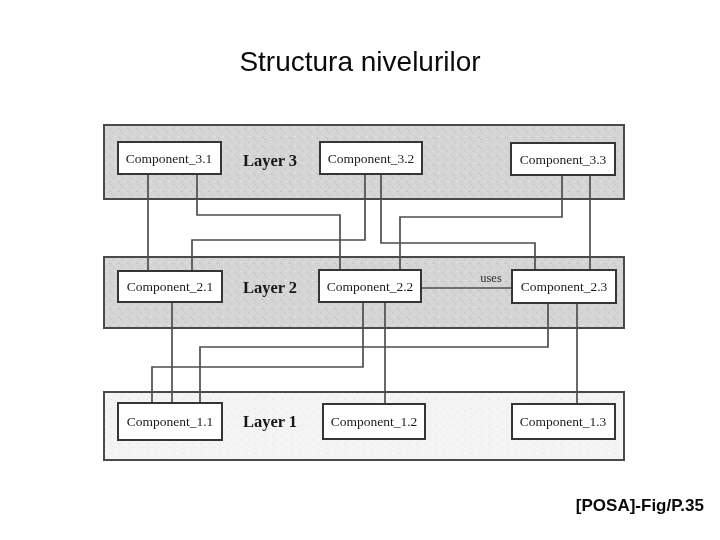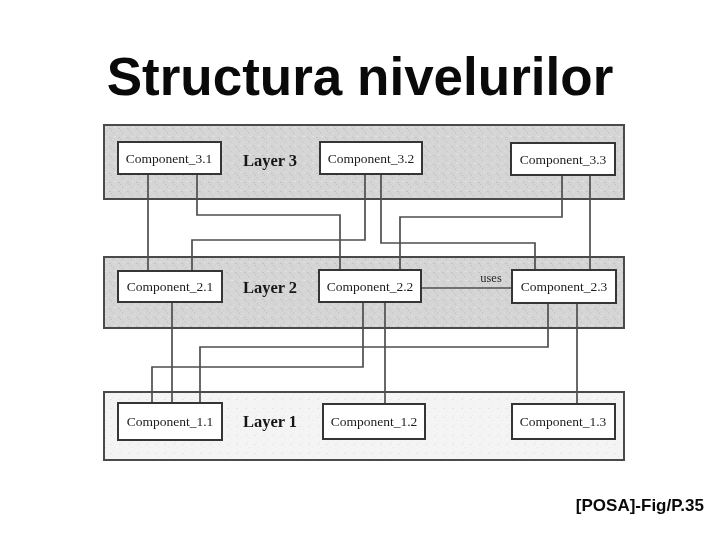--- a/index.html
+++ b/index.html
@@ -16,22 +16,22 @@
     width: 720px;
     height: 540px;
     background: #ffffff;
   }
   .slide-title {
     position: absolute;
     top: 46px;
     left: 0;
     width: 720px;
     text-align: center;
-    font-size: 53px;
-    font-weight: 700;
+    font-size: 28px;
+    font-weight: 400;
     color: #0a0a0a;
     letter-spacing: 0px;
     font-family: "Liberation Sans", sans-serif;
   }
   .slide-caption {
     position: absolute;
     top: 496px;
     right: 16px;
     font-size: 17px;
     font-weight: 700;

